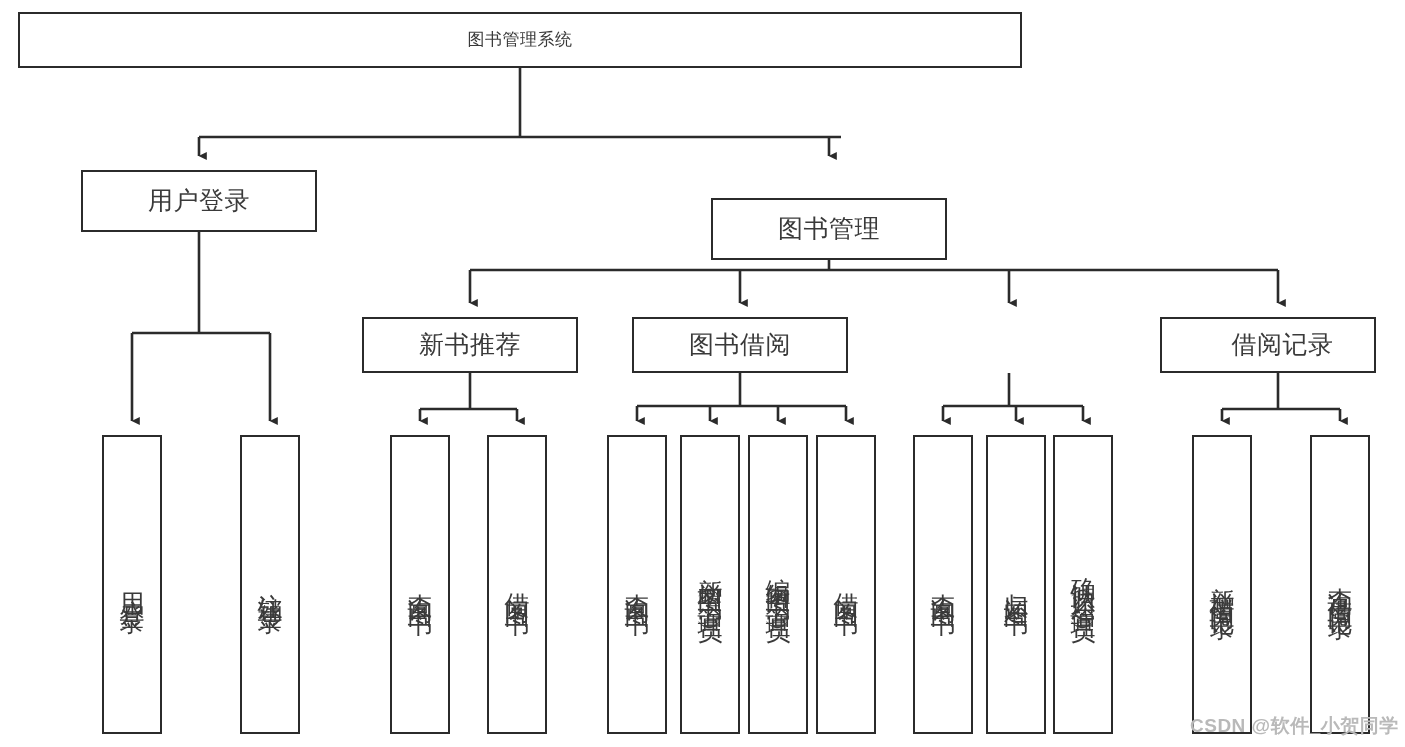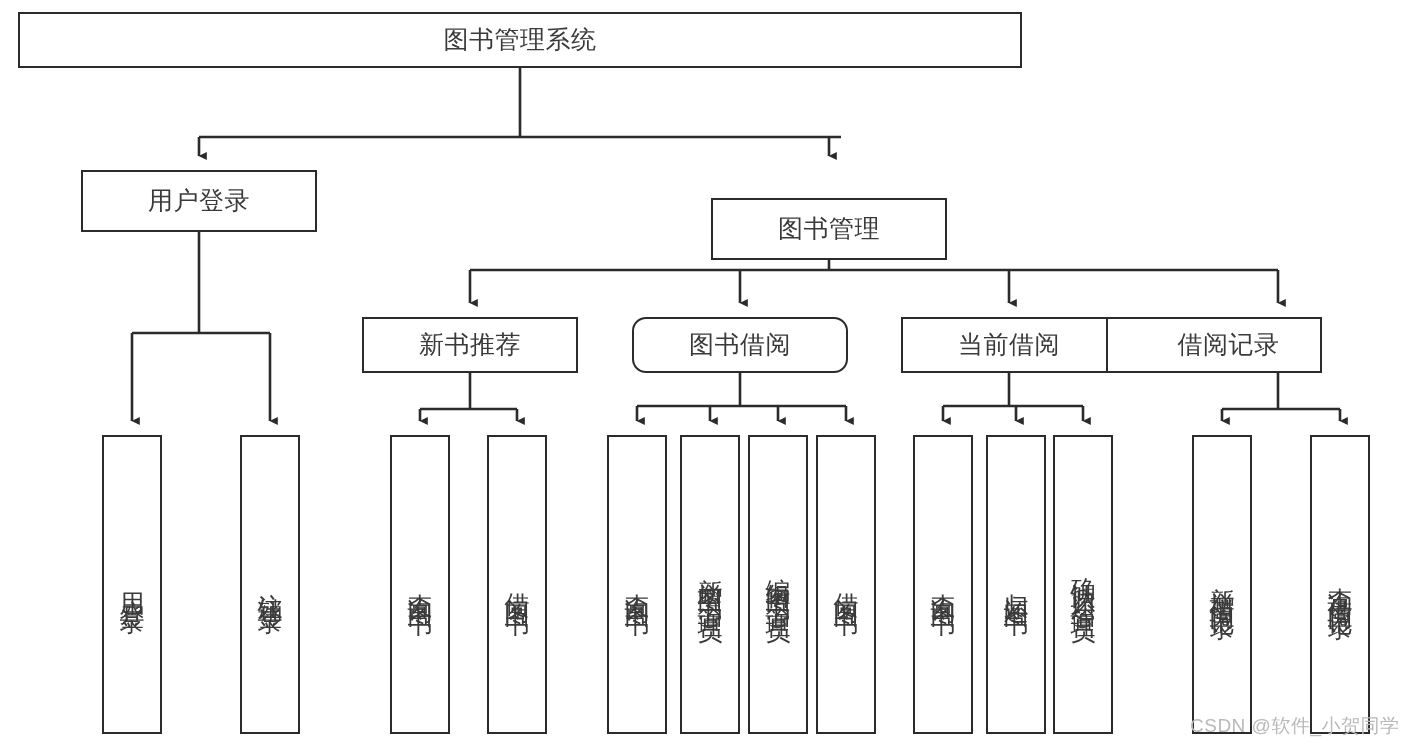--- a/index.html
+++ b/index.html
@@ -39,21 +39,21 @@
     display: block;
     text-align: center;
     line-height: 1.18;
     white-space: nowrap;
   }
   .node.horiz .label {
     font-size: 25px;
     letter-spacing: 0.5px;
   }
   .node.root .label {
-    font-size: 25px;
+    font-size: 17px;
   }
   
   .node.vert {
     align-items: center;
     justify-content: center;
     padding: 6px 0;
   }
   .node.vert .label {
     writing-mode: vertical-rl;
     text-orientation: upright;
@@ -65,20 +65,21 @@
     max-height: 100%;
   }
   .watermark {
     position: absolute;
     left: 1190px;
     top: 713px;
     font-size: 19px;
     color: #b9b9b9;
     white-space: nowrap;
     letter-spacing: 0.5px;
+    font-weight: bold;
   }
 </style>
 </head>
 <body>
 
 <div id="canvas">
 
   <svg class="wires" viewBox="0 0 1405 747" xmlns="http://www.w3.org/2000/svg">
     <defs>
       <marker id="arrowhead" markerWidth="9" markerHeight="9" refX="4.2" refY="8.2" orient="auto" markerUnits="userSpaceOnUse">
@@ -137,27 +138,24 @@
   <div class="node horiz" style="left:81px; top:170px; width:236px; height:62px;">
     <span class="label">用户登录</span>
   </div>
   <div class="node horiz" style="left:711px; top:170px; width:236px; height:62px;margin-top:28px;">
     <span class="label">图书管理</span>
   </div>
 
   <div class="node horiz" style="left:362px; top:317px; width:216px; height:56px;align-items:center;">
     <span class="label">新书推荐</span>
   </div>
-  <div class="node horiz" style="left:632px; top:317px; width:216px; height:56px;border-radius:14px;">
+  <div class="node horiz" style="left:632px; top:317px; width:216px; height:56px;">
     <span class="label">图书借阅</span>
   </div>
-  <div class="node horiz" style="left:901px; top:317px; width:216px; height:56px;">
-    <span class="label">当前借阅</span>
-  </div>
-  <div class="node horiz" style="left:1106px; top:317px; width:216px; height:56px;padding-left:29px;">
+  <div class="node horiz" style="left:1160px; top:317px; width:216px; height:56px;padding-left:29px;">
     <span class="label">借阅记录</span>
   </div>
 
   <div class="node vert" style="left:102px; top:435px; width:60px; height:299px;">
     <span class="label">用户登录</span>
   </div>
   <div class="node vert" style="left:240px; top:435px; width:60px; height:299px;">
     <span class="label">注销登录</span>
   </div>
   <div class="node vert" style="left:390px; top:435px; width:60px; height:299px;">

